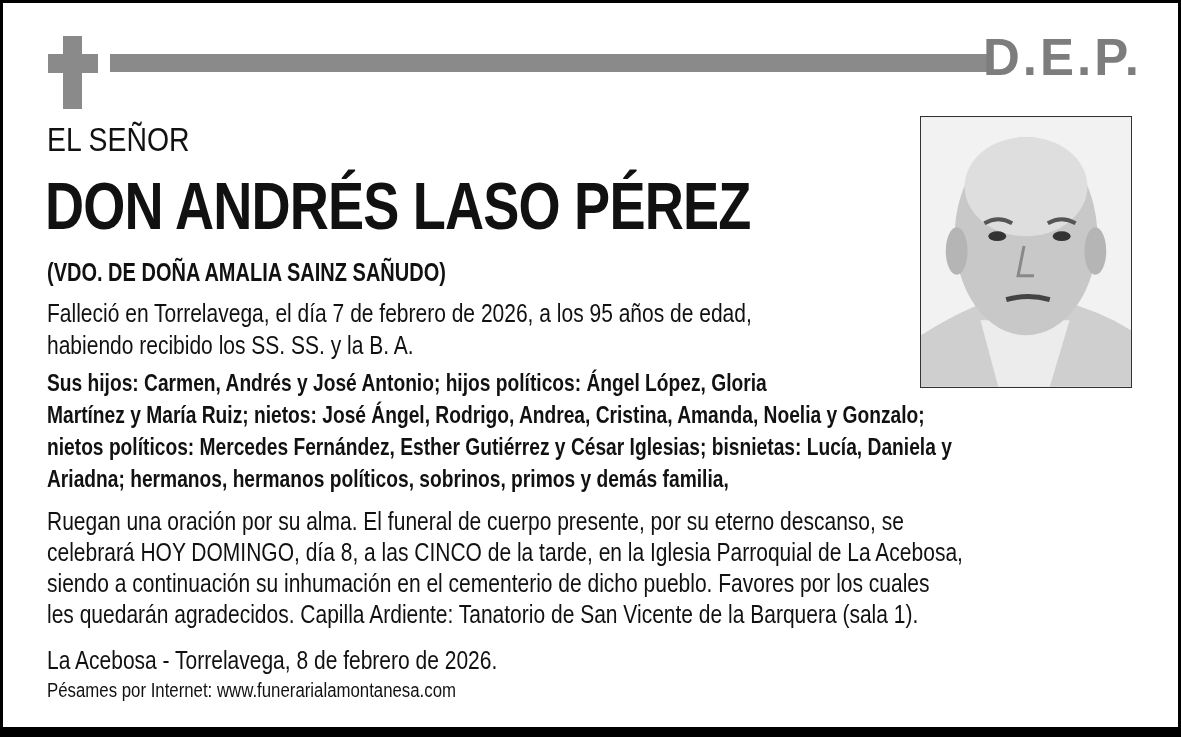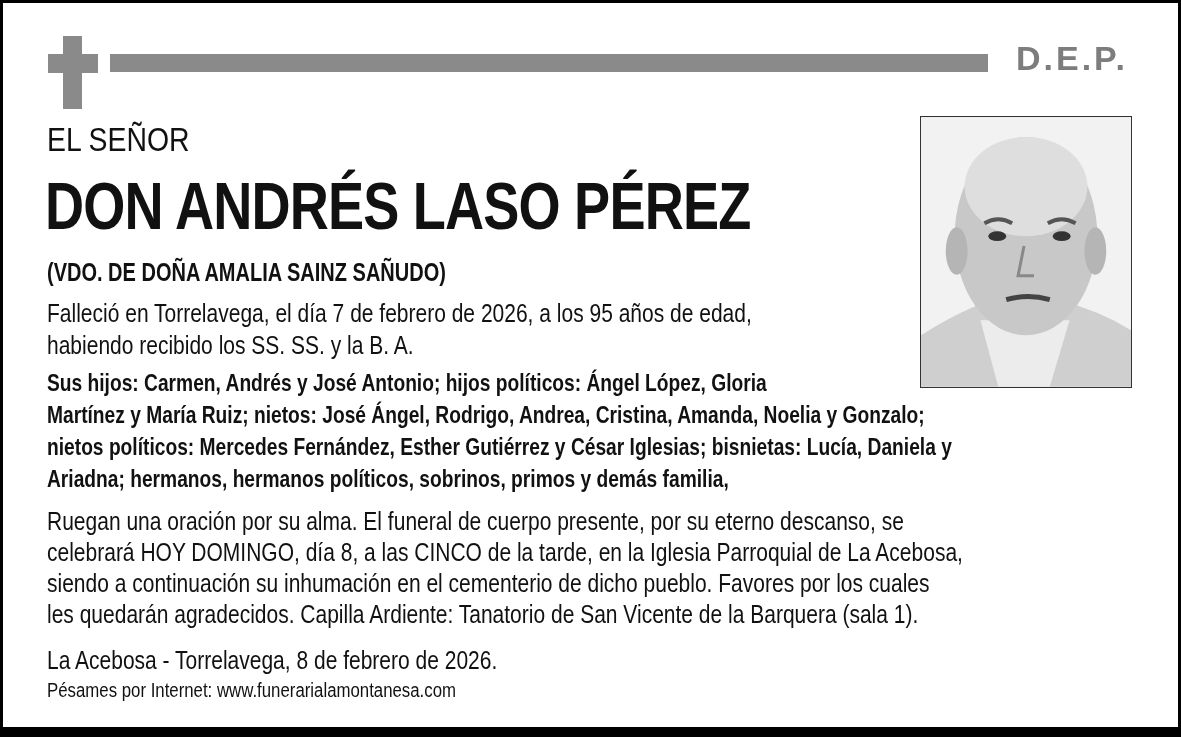--- a/index.html
+++ b/index.html
@@ -1,21 +1,21 @@
 <!DOCTYPE html>
 <html><head>
 <meta charset="utf-8">
 <style>
   html, body { margin: 0; padding: 0; background: #ffffff; }
   body { width: 1181px; height: 737px; position: relative; overflow: hidden; font-family: "Liberation Sans Narrow", "Liberation Sans", sans-serif; color: #111; }
   .frame { position: absolute; left: 0; top: 0; width: 1181px; height: 737px; box-sizing: border-box; border-top: 3px solid #000; border-left: 3px solid #000; border-right: 3px solid #000; border-bottom: 10px solid #000; }
   .cross-v { position: absolute; left: 63px; top: 36px; width: 19px; height: 73px; background: #8a8a8a; }
   .cross-h { position: absolute; left: 48px; top: 54px; width: 50px; height: 19px; background: #8a8a8a; }
   .bar { position: absolute; left: 110px; top: 54px; width: 878px; height: 18px; background: #8a8a8a; }
-  .dep { position: absolute; left: 1016px; top: 36px; font-family: "Liberation Sans", sans-serif; font-weight: bold; font-size: 34px; letter-spacing: 3px; color: #7d7d7d; line-height: 44px; }
+  .dep { position: absolute; left: 983px; top: 36px; font-family: "Liberation Sans", sans-serif; font-weight: bold; font-size: 51px; letter-spacing: 3px; color: #7d7d7d; line-height: 44px; }
   .el-senor { position: absolute; left: 47px; top: 120px; font-size: 33px; line-height: 40px; transform: scaleX(0.86); transform-origin: left top; }
   .name { position: absolute; left: 45px; top: 166px; font-size: 66px; font-weight: bold; line-height: 80px; letter-spacing: -1px; transform: scaleX(0.82); transform-origin: left top; white-space: nowrap; }
   .vdo { position: absolute; left: 47px; top: 256px; font-size: 25px; font-weight: bold; line-height: 32px; transform: scaleX(0.80); transform-origin: left top; white-space: nowrap; }
   .photo { position: absolute; left: 920px; top: 116px; width: 212px; height: 272px; border: 1px solid #333; box-sizing: border-box; background: #e6e6e6; overflow: hidden; }
   .photo svg { width: 100%; height: 100%; display: block; }
   .line { position: absolute; left: 47px; white-space: nowrap; transform-origin: left top; }
   .reg { font-size: 25px; line-height: 30px; transform: scaleX(0.84); }
   .bold { font-size: 24px; font-weight: bold; line-height: 30px; transform: scaleX(0.80); }
   .small { font-size: 20px; line-height: 24px; transform: scaleX(0.84); }
 </style>

